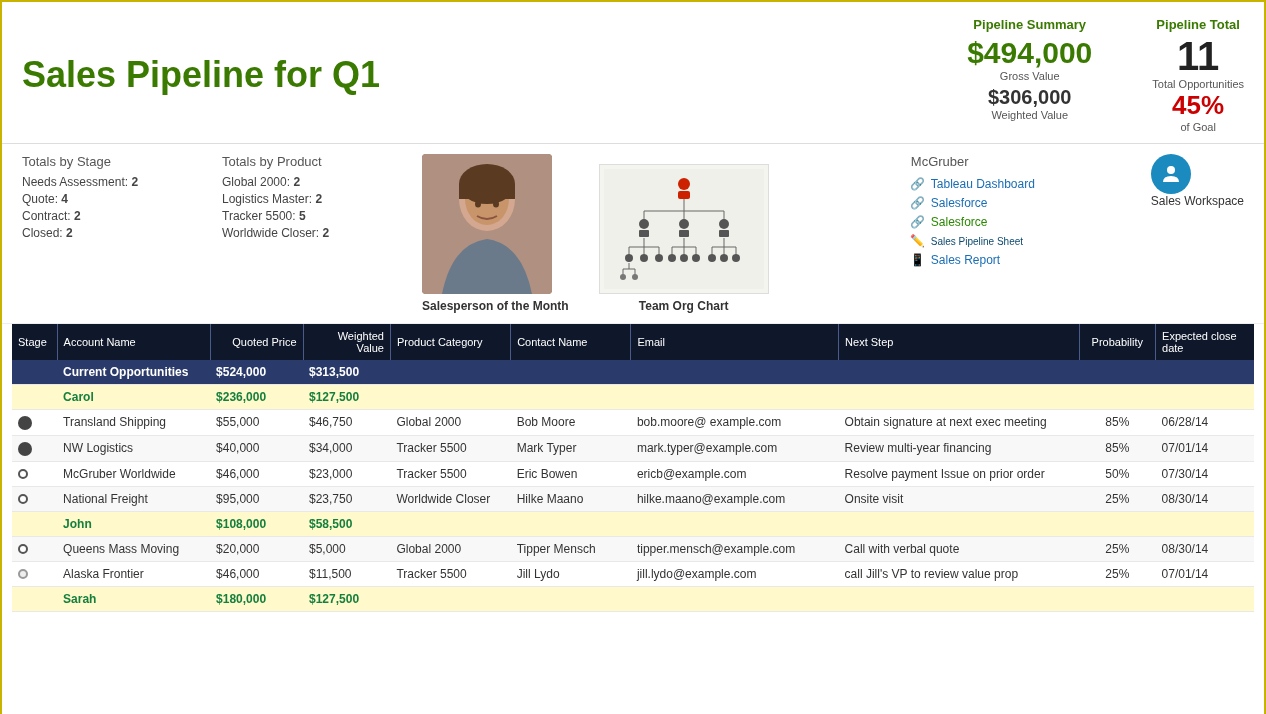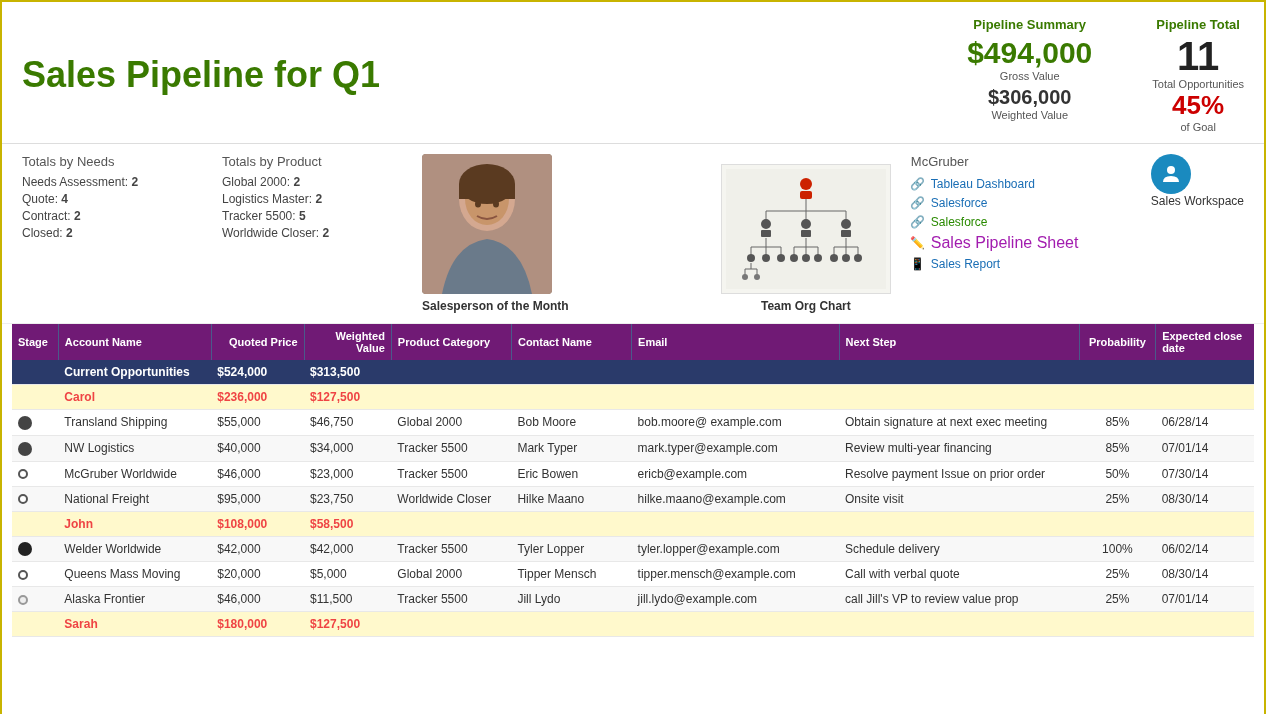--- a/index.html
+++ b/index.html
@@ -126,21 +126,21 @@
     }
 
     .totals-by-product {
       min-width: 180px;
     }
 
     .center-images {
       display: flex;
       gap: 30px;
       flex: 1;
-      justify-content: space-between;
+      justify-content: flex-start;
       align-items: flex-end;
     }
 
     .salesperson-box {
       text-align: center;
     }
 
     .salesperson-img {
       width: 130px;
       height: 140px;
@@ -258,26 +258,26 @@
       padding: 0 10px;
     }
 
     table {
       width: 100%;
       border-collapse: collapse;
       font-size: 12px;
     }
 
     thead th {
-      background: #701a75;
+      background: #0f172a;
       color: white;
       padding: 6px 6px;
       text-align: left;
       font-size: 11px;
-      font-weight: bold;
+      font-weight: normal;
       border-right: 1px solid #4a5a8a;
     }
 
     thead th:last-child { border-right: none; }
 
     tbody tr { border-bottom: 1px solid #e8e8e8; }
 
     tbody td {
       padding: 5px 6px;
       vertical-align: top;
@@ -293,21 +293,21 @@
       color: white;
       font-weight: bold;
       font-size: 12px;
     }
 
     .row-sub-header {
       background: #fff9cc;
     }
 
     .row-sub-header td {
-      color: #ef4444;
+      color: #15803d;
       font-weight: bold;
     }
 
     .row-data td { color: #333; }
 
     .row-data:nth-child(even) { background: #f8f8f8; }
 
     td.money { text-align: left; }
     td.center { text-align: center; }
 
@@ -350,21 +350,21 @@
         <div class="pipeline-opps-label">Total Opportunities</div>
         <div class="pipeline-goal-pct">45%</div>
         <div class="pipeline-goal-label">of Goal</div>
       </div>
     </div>
   </div>
 
   <div class="middle-section">
 
     <div class="totals-by-stage">
-      <div class="totals-header">Totals by Needs</div>
+      <div class="totals-header">Totals by Stage</div>
       <div class="totals-row">Needs Assessment: <span>2</span></div>
       <div class="totals-row">Quote: <span>4</span></div>
       <div class="totals-row">Contract: <span>2</span></div>
       <div class="totals-row">Closed: <span>2</span></div>
     </div>
 
     <div class="totals-by-product">
       <div class="totals-header">Totals by Product</div>
       <div class="totals-row">Global 2000: <span>2</span></div>
       <div class="totals-row">Logistics Master: <span>2</span></div>
@@ -463,21 +463,21 @@
       <div class="resource-item">
         <span style="color:#555; font-size:12px;">🔗</span>
         <span class="resource-link">Salesforce</span>
       </div>
       <div class="resource-item">
         <span style="color:#555; font-size:12px;">🔗</span>
         <span class="resource-link green">Salesforce</span>
       </div>
       <div class="resource-item">
         <span style="color:#888; font-size:12px;">✏️</span>
-        <span style="font-size:16px; color:#a21caf;">Sales Pipeline Sheet</span>
+        <span style="font-size:10px; color:#0c4a6e;">Sales Pipeline Sheet</span>
       </div>
       <div class="resource-item">
         <span style="color:#1a6eb5; font-size:12px;">📱</span>
         <span class="resource-link">Sales Report</span>
       </div>
     </div>
 
     <div class="workspace-area">
       <div style="text-align:center;">
         <div class="workspace-icon">
@@ -587,34 +587,20 @@
         </tr>
 
         <tr class="row-sub-header">
           <td></td>
           <td>John</td>
           <td class="money">$108,000</td>
           <td class="money">$58,500</td>
           <td colspan="6"></td>
         </tr>
 
-        <tr class="row-data">
-          <td>
-            <span style="display:inline-block;width:14px;height:14px;border-radius:50%;background:#222;vertical-align:middle;"></span>
-          </td>
-          <td>Welder Worldwide</td>
-          <td class="money">$42,000</td>
-          <td class="money">$42,000</td>
-          <td>Tracker 5500</td>
-          <td>Tyler Lopper</td>
-          <td>tyler.lopper@example.com</td>
-          <td>Schedule delivery</td>
-          <td class="center">100%</td>
-          <td>06/02/14</td>
-        </tr>
 
         <tr class="row-data">
           <td>
             <span style="display:inline-block;width:10px;height:10px;border-radius:50%;border:2px solid #555;background:#fff;vertical-align:middle;"></span>
           </td>
           <td>Queens Mass Moving</td>
           <td class="money">$20,000</td>
           <td class="money">$5,000</td>
           <td>Global 2000</td>
           <td>Tipper Mensch</td>

